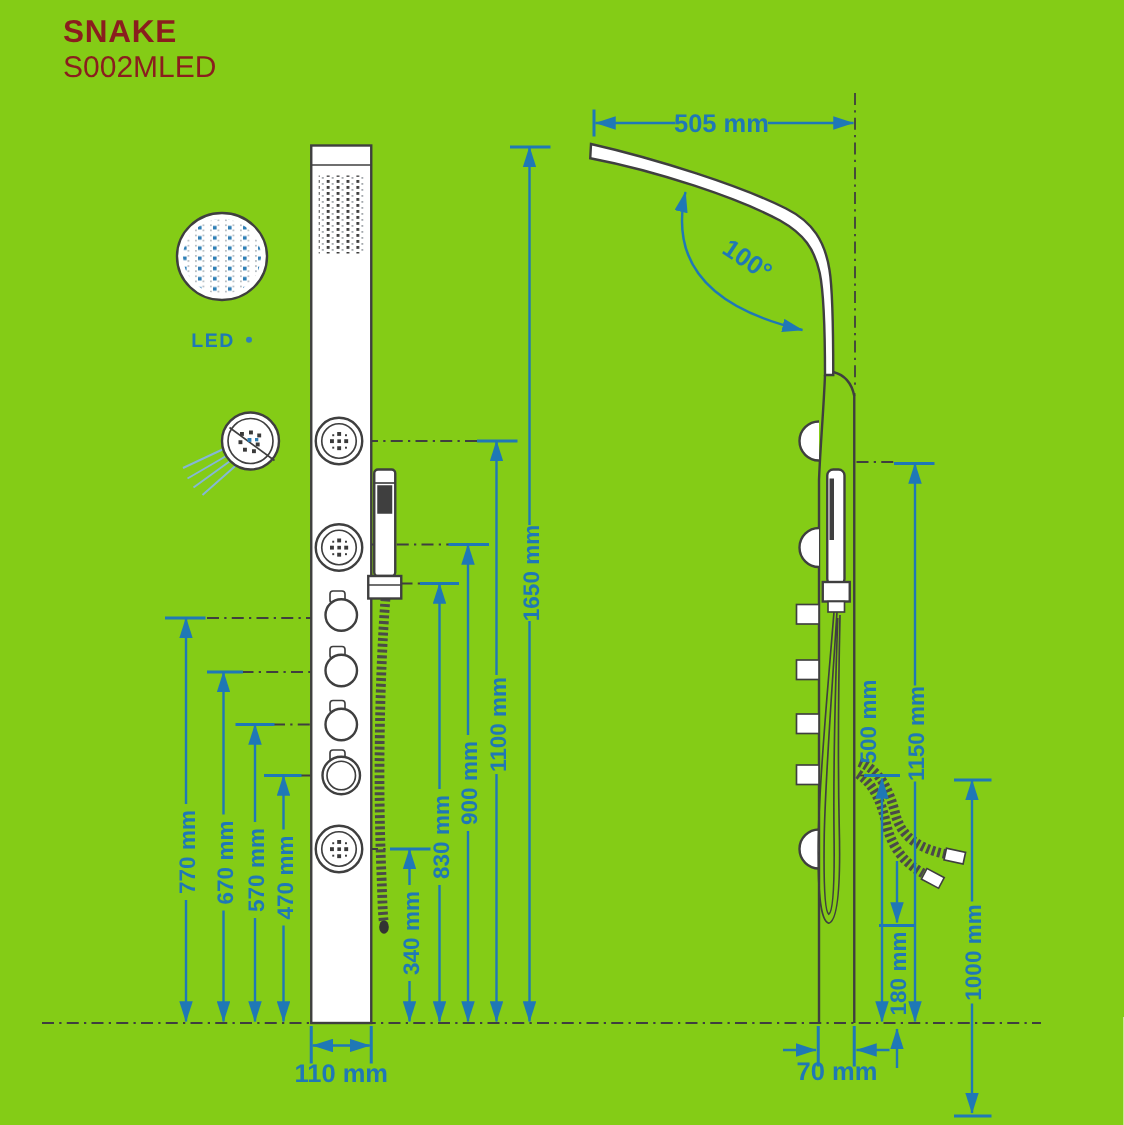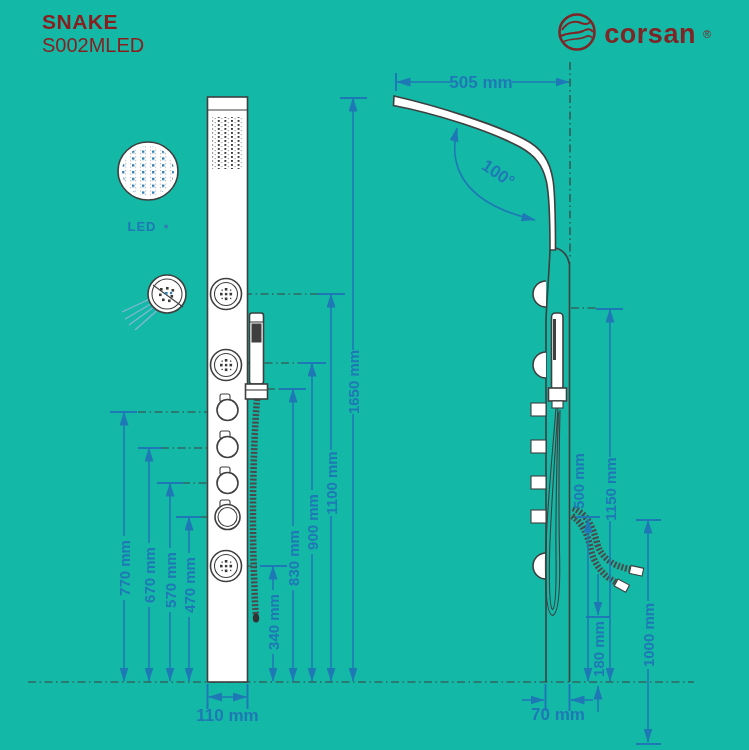--- a/index.html
+++ b/index.html
@@ -1,16 +1,16 @@
 <!DOCTYPE html>
 <html><head>
 <meta charset="utf-8">
 <style>
   html,body{margin:0;padding:0;background:#fff;}
-  #stage{position:relative;width:749px;height:750px;background:#14b8a6;overflow:hidden;
+  #stage{position:relative;width:749px;height:750px;background:#84cc16;overflow:hidden;
          font-family:"Liberation Sans",sans-serif;}
   .hdr{position:absolute;left:42px;top:10px;}
   .hdr .pname{font-size:21px;font-weight:bold;color:#8a1e1e;letter-spacing:.5px;line-height:1.1;}
   .hdr .pmodel{font-size:20px;color:#8a1e1e;line-height:1.2;}
   .brand{position:absolute;right:38px;top:12px;display:flex;align-items:center;gap:7px;}
   .brand .bname{font-size:27px;font-weight:bold;color:#7f2525;letter-spacing:.5px;}
   .brand sup{font-size:11px;color:#7f2525;vertical-align:14px;}
   svg text{font-family:"Liberation Sans",sans-serif;}
   .dim{fill:#1f78b6;font-size:15px;font-weight:bold;}
   .dimlg{fill:#1f78b6;font-size:17px;font-weight:bold;}
@@ -28,32 +28,20 @@
 </head>
 <body>
 
 <div id="stage">
 
   <div class="hdr">
     <div class="pname">SNAKE</div>
     <div class="pmodel">S002MLED</div>
   </div>
 
-  <div class="brand">
-    <span>
-      <svg width="40" height="40" viewBox="0 0 40 40">
-        <circle cx="20" cy="20" r="17.5" fill="none" stroke="#7f2525" stroke-width="2.6"></circle>
-        <path d="M5,18 C10,10 18,8 24,11 C29,13 32,12 34,9" fill="none" stroke="#7f2525" stroke-width="2"></path>
-        <path d="M4,24 C12,20 20,22 26,19 C31,16 34,17 36,20" fill="none" stroke="#7f2525" stroke-width="2"></path>
-        <path d="M6,30 C13,26 22,28 28,25 C32,23 34,24 35,26" fill="none" stroke="#7f2525" stroke-width="1.6"></path>
-      </svg>
-    </span>
-    <span class="bname">corsan</span>
-    <sup>®</sup>
-  </div>
 
   <svg width="749" height="750" viewBox="0 0 749 750" style="position:absolute;left:0;top:0;">
     <defs>
       <marker id="arr" viewBox="0 0 14 9" markerWidth="14" markerHeight="9" refX="13.5" refY="4.5" orient="auto-start-reverse" markerUnits="userSpaceOnUse">
         <path d="M0,0 L14,4.5 L0,9 Z" fill="#1f78b6"></path>
       </marker>
       <pattern id="nozzles" width="6.6" height="4" patternUnits="userSpaceOnUse">
         <rect x="0" y="0" width="1.9" height="1.9" fill="#3c3c3c"></rect>
         <rect x="3.4" y="2" width="1.2" height="1.2" fill="#9aa0a5"></rect>
       </pattern>

